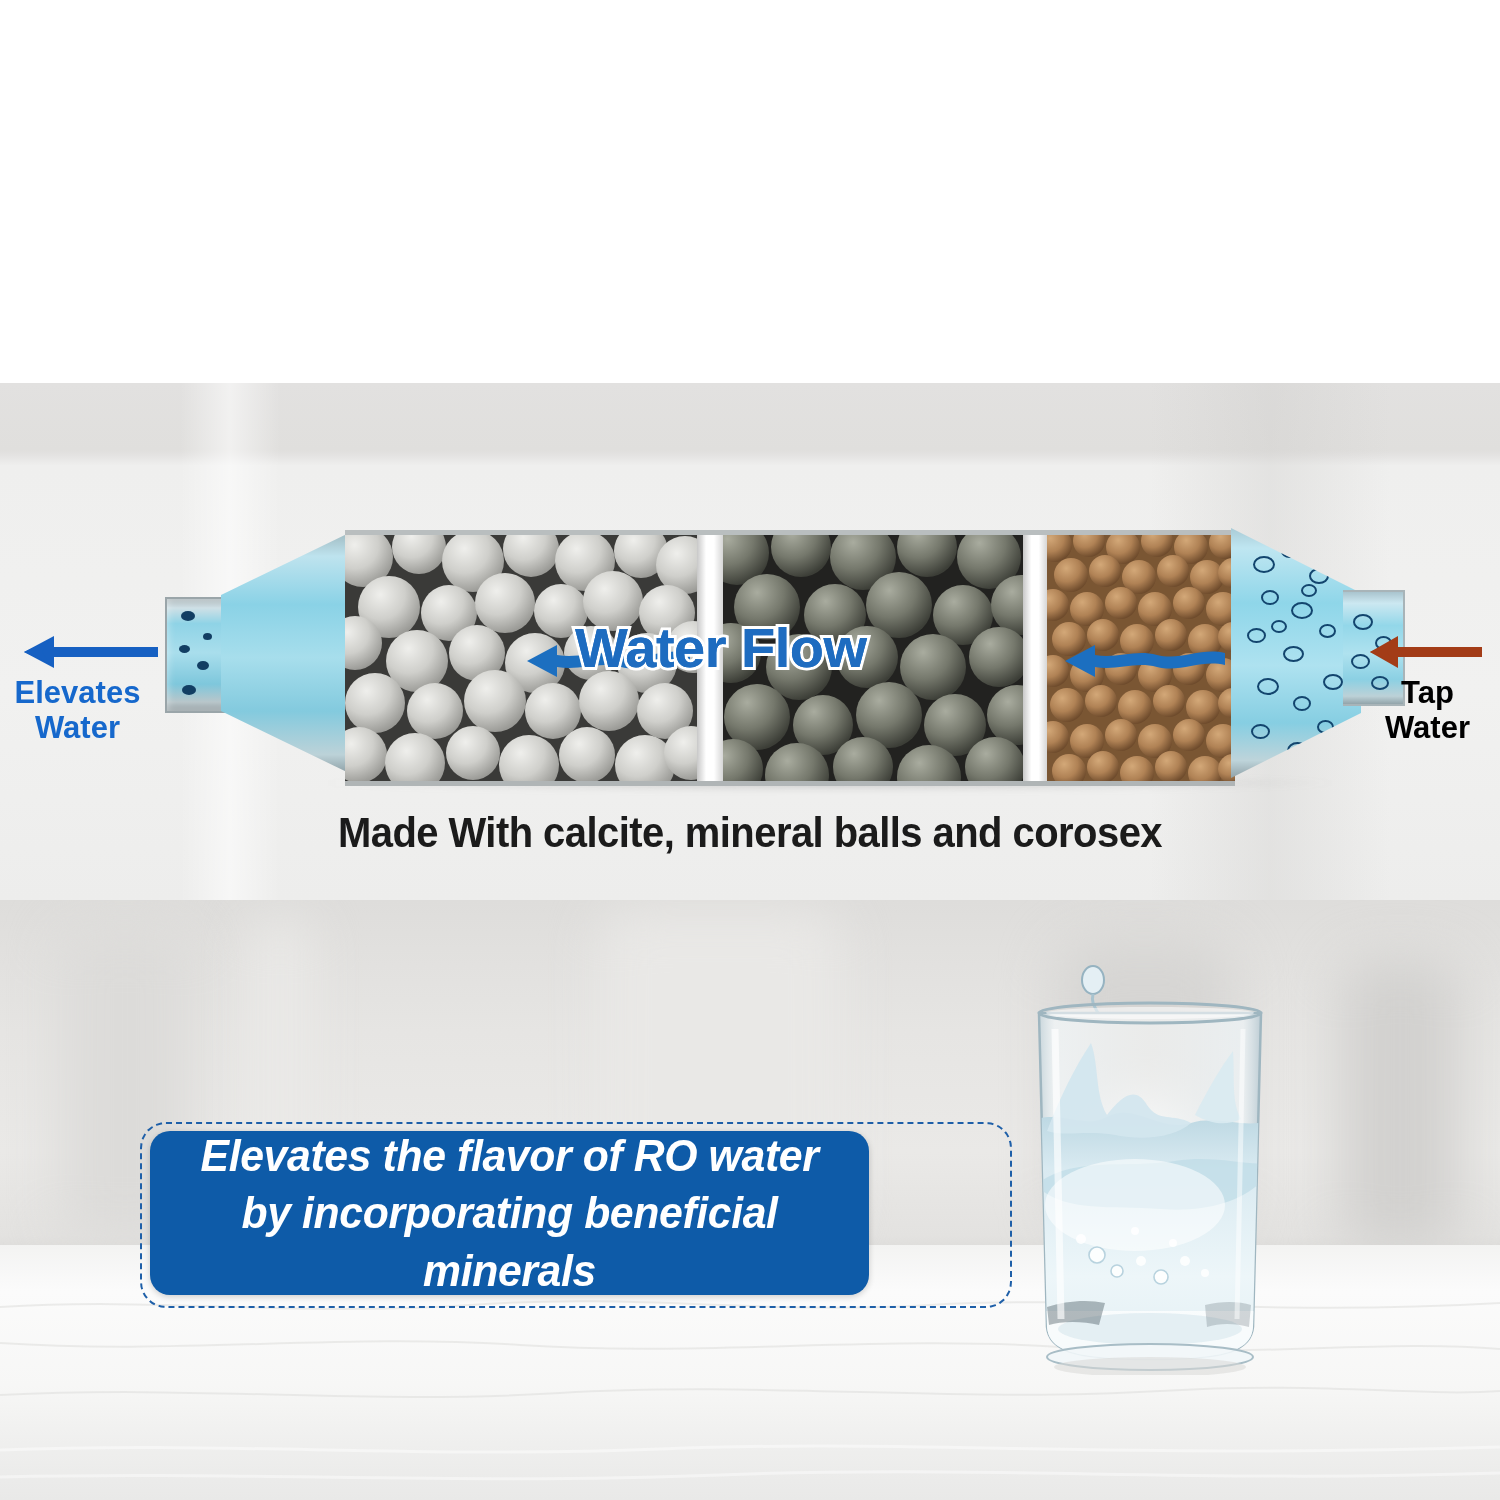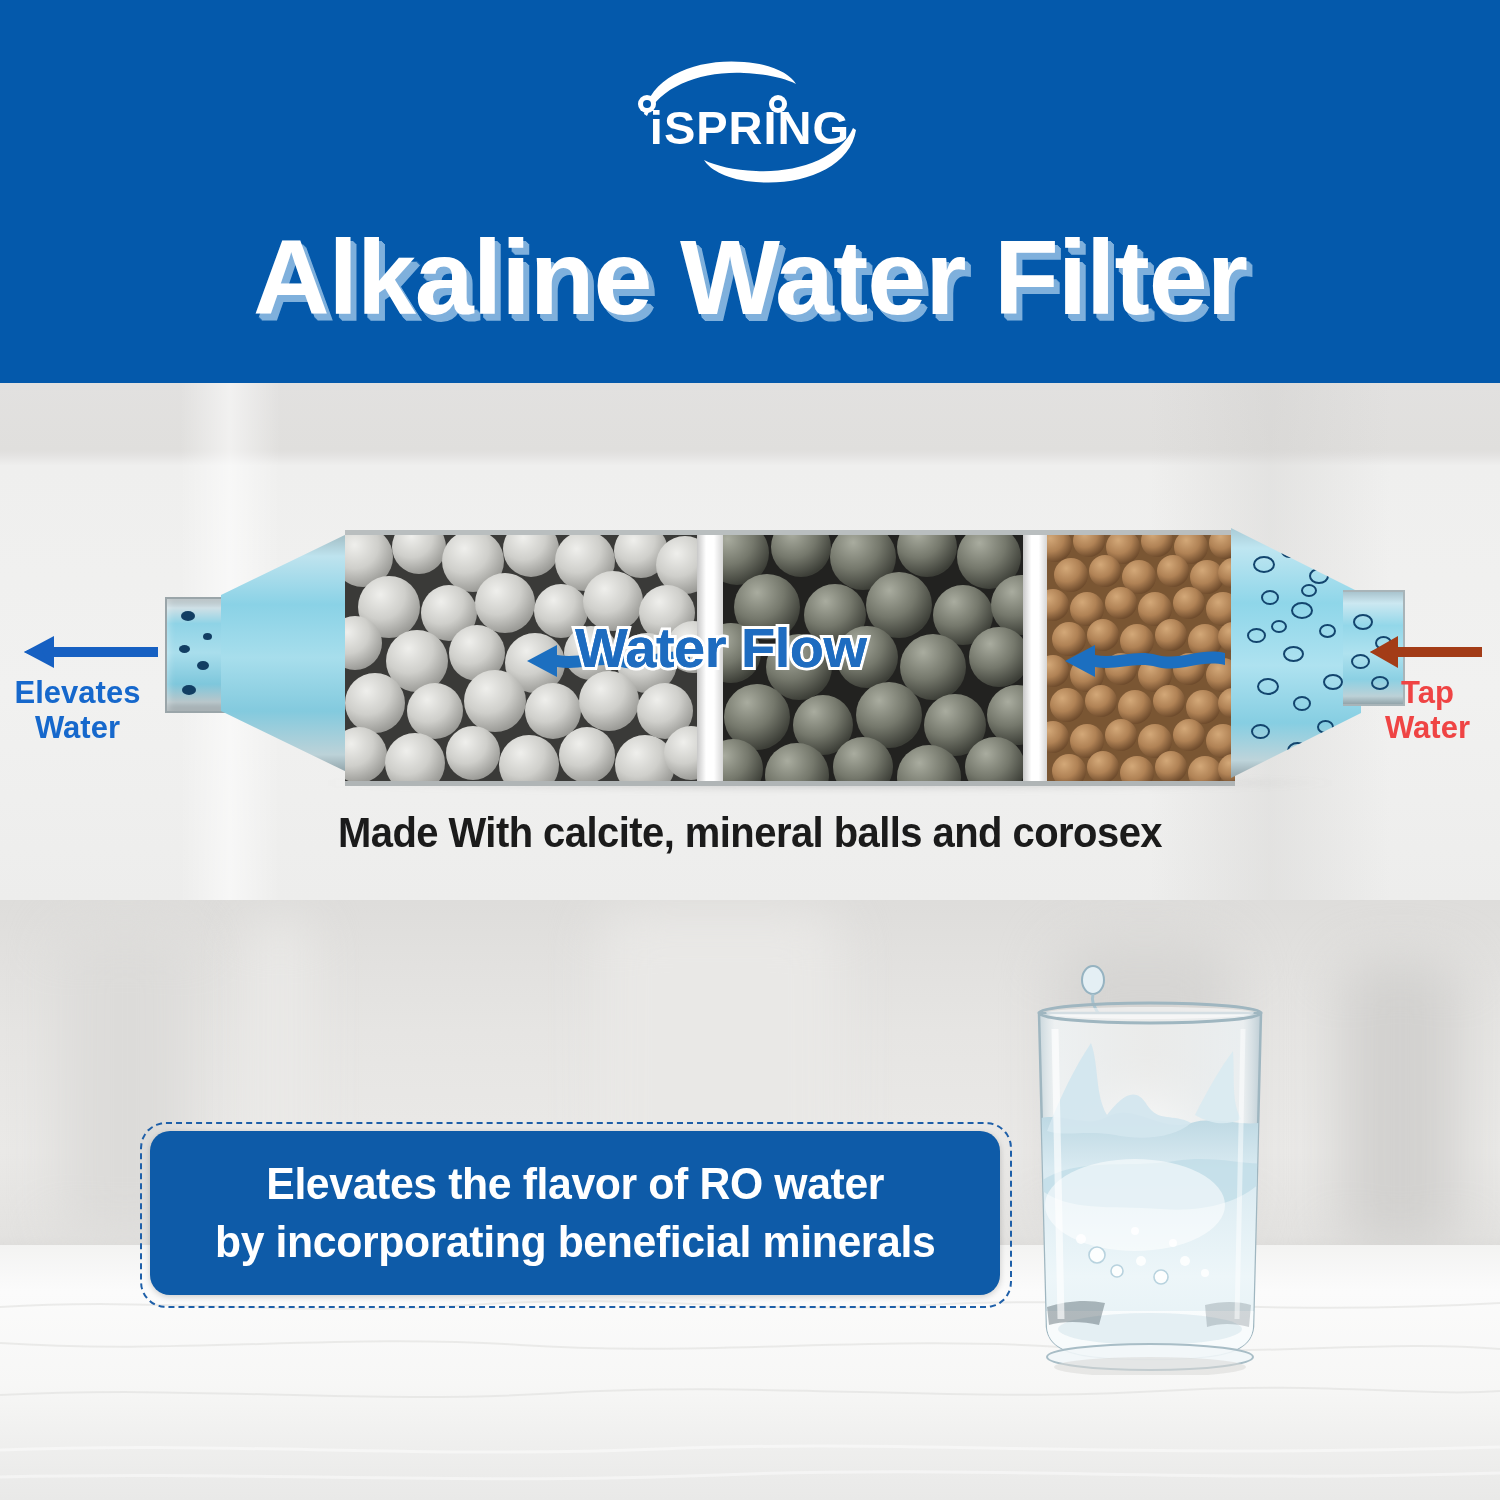--- a/index.html
+++ b/index.html
@@ -135,21 +135,21 @@
     color:#1E6CC0;white-space:nowrap;
   }
 
   
   .lbl{
     position:absolute;text-align:center;
     font-family:"Liberation Sans", sans-serif;
     font-weight:bold;font-size:31px;line-height:1.12;
   }
   .lbl-filtered{left:0px;top:676px;width:155px;color:#1668CC;}
-  .lbl-tap{left:1355px;top:676px;width:145px;color:#ef4444;}
+  .lbl-tap{left:1355px;top:676px;width:145px;color:#000000;}
 
   .caption{
     position:absolute;left:0;top:808px;width:1500px;text-align:center;
     font-family:"Liberation Sans", sans-serif;
     font-weight:bold;font-size:43px;letter-spacing:-0.6px;
     color:#1B1B1B;
     transform:scaleX(.93);
   }
 
   
@@ -167,59 +167,38 @@
 
   
   .glass-wrap{position:absolute;left:995px;top:955px;width:310px;height:420px;}
 
   
   .callout-dash{
     position:absolute;left:140px;top:1122px;width:868px;height:182px;
     border:2px dashed #1E5FA8;border-radius:26px;
   }
   .callout{
-    position:absolute;left:150px;top:1131px;width:850px;height:164px;
+    position:absolute;left:150px;top:1131px;width:719px;height:164px;
     background:#0E5BA8;border-radius:20px;
     box-shadow:0 2px 6px rgba(0,0,0,.18);
-    display:flex;align-items:center;justify-content:center;
+    display:flex;align-items:center;justify-content:center;font-style:italic;
   }
   .callout-txt{
     text-align:center;color:#ffffff;
     font-family:"Liberation Sans", sans-serif;
     font-weight:bold;font-size:45px;line-height:1.28;
     letter-spacing:-0.4px;
     transform:scaleX(.95);
   }
 </style>
 </head>
 <body>
 
 <div class="page">
 
-  <div class="header">
-
-    <div class="logo">
-      <svg class="logo-svg" width="260" height="140" viewBox="0 0 260 140">
-
-        <path d="M24,62 C30,24 78,6 124,10 C152,12 170,22 176,32 C164,26 146,22 124,21 C82,19 40,34 27,64 Z" fill="#ffffff"></path>
-
-        <path d="M236,78 C230,116 182,134 136,130 C108,128 90,118 84,108 C96,114 114,118 136,119 C178,121 220,106 233,76 Z" fill="#ffffff"></path>
-
-        <circle cx="27" cy="52" r="9" fill="#ffffff"></circle>
-        <circle cx="27" cy="52" r="4" fill="#0459AB"></circle>
-
-        <circle cx="158" cy="52" r="9" fill="#ffffff"></circle>
-        <circle cx="158" cy="52" r="4" fill="#0459AB"></circle>
-
-        <text x="130" y="92" text-anchor="middle" font-family="Liberation Sans, sans-serif" font-size="47" font-weight="bold" letter-spacing="1" fill="#ffffff">iSPRING</text>
-      </svg>
-    </div>
-
-    <div class="title">Alkaline Water Filter</div>
-  </div>
 
   <div class="mid"></div>
 
   <div class="cart">
     <div class="cart-shadow"></div>
 
     <div class="cone-l-outline"></div>
     <div class="nozzle-l">
       <div class="spk" style="left:14px;top:12px;width:14px;height:10px;"></div>
       <div class="spk" style="left:36px;top:34px;width:9px;height:7px;"></div>

